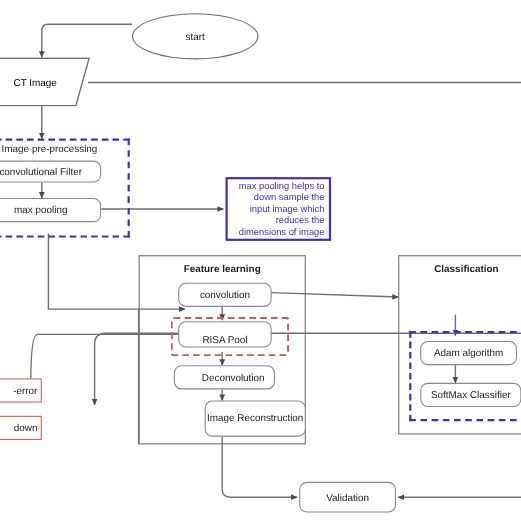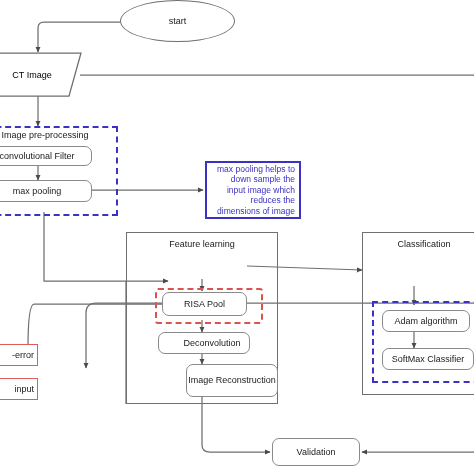--- a/index.html
+++ b/index.html
@@ -10,21 +10,21 @@
 
   .node{position:absolute;box-sizing:border-box;display:flex;
         align-items:center;justify-content:center;text-align:center;
         background:#ffffff;color:#1a1a1a;}
 
   
   .proc{border:1px solid #8a8a8a;border-radius:7px;font-size:9px;line-height:11px;}
 
   
   .group{border:1px solid #6f6f6f;background:transparent;
-         display:block;border-radius:0;}
+         display:block;border-radius:0;font-weight:bold;}
   .group-title{position:absolute;left:0;right:0;top:6px;text-align:center;
                font-size:9px;color:#1a1a1a;}
 
   
   .dash-blue{position:absolute;border:2px dashed #3b31c4;background:transparent;}
   .dash-red{position:absolute;border:2px dashed #d9534f;background:transparent;border-radius:3px;}
 
   
   .callout{position:absolute;box-sizing:border-box;border:2px solid #3b31c4;
            color:#3b31c4;background:#fff;font-size:8.5px;line-height:10.5px;
@@ -83,21 +83,21 @@
       <path d="M474,303 L96,303 Q86,303 86,313 L86,368" marker-end="url(#ah)"></path>
 
       <path d="M202,397 L202,445 Q202,452 210,452 L270,452" marker-end="url(#ah)"></path>
 
       <path d="M474,452 L362,452" marker-end="url(#ah)"></path>
 
       <path d="M126,281 L126,404 L126,404"></path>
     </g>
   </svg>
 
-  <div class="node ellipse" style="left:120px;top:0;width:115px;height:42px;text-align:right;">
+  <div class="node ellipse" style="left:120px;top:12px;width:115px;height:42px;text-align:right;">
     <span>start</span>
   </div>
 
   <div class="para" style="left:-18px;top:52px;width:100px;height:45px;">
     <svg width="100" height="45" viewBox="0 0 100 45" xmlns="http://www.w3.org/2000/svg">
       <polygon points="13,1 99,1 87,44 1,44" fill="#ffffff" stroke="#6f6f6f" stroke-width="1.25"></polygon>
     </svg>
     <span>CT Image</span>
   </div>
 
@@ -113,23 +113,26 @@
   </div>
 
   <div class="callout" style="left:205px;top:161px;width:96px;height:58px;">
     <span>max pooling helps to down sample the input image which reduces the dimensions of image</span>
   </div>
 
   <div class="node group" style="left:126px;top:232px;width:152px;height:172px;">
     <div class="group-title">Feature learning</div>
   </div>
 
+  <div class="node proc" style="left:162px;top:257px;width:85px;height:22px;">
+    <span>convolution</span>
+  </div>
 
   <div class="dash-red" style="left:155px;top:288px;width:104px;height:32px;"></div>
-  <div class="node proc" style="left:162px;top:292px;width:85px;height:24px;">
+  <div class="node proc" style="left:162px;top:292px;width:85px;height:24px;align-items:flex-end;">
     <span>RISA Pool</span>
   </div>
 
   <div class="node proc" style="left:158px;top:332px;width:92px;height:22px;padding-left:16px;">
     <span>Deconvolution</span>
   </div>
 
   <div class="node proc" style="left:158px;top:364px;width:92px;height:33px;margin-left:28px;">
     <span>Image Reconstruction</span>
   </div>
@@ -148,20 +151,20 @@
   <div class="node proc" style="left:382px;top:348px;width:92px;height:22px;">
     <span>SoftMax Classifier</span>
   </div>
 
   <div class="node redbox" style="left:-52px;top:344px;width:90px;height:22px;
               justify-content:flex-end;padding-right:3px;">
     <span>-error</span>
   </div>
   <div class="node redbox" style="left:-52px;top:378px;width:90px;height:22px;
               justify-content:flex-end;padding-right:3px;">
-    <span>input</span>
+    <span>down</span>
   </div>
 
   <div class="node proc" style="left:272px;top:438px;width:88px;height:28px;">
     <span>Validation</span>
   </div>
 
 </div>
 
 </body></html>

